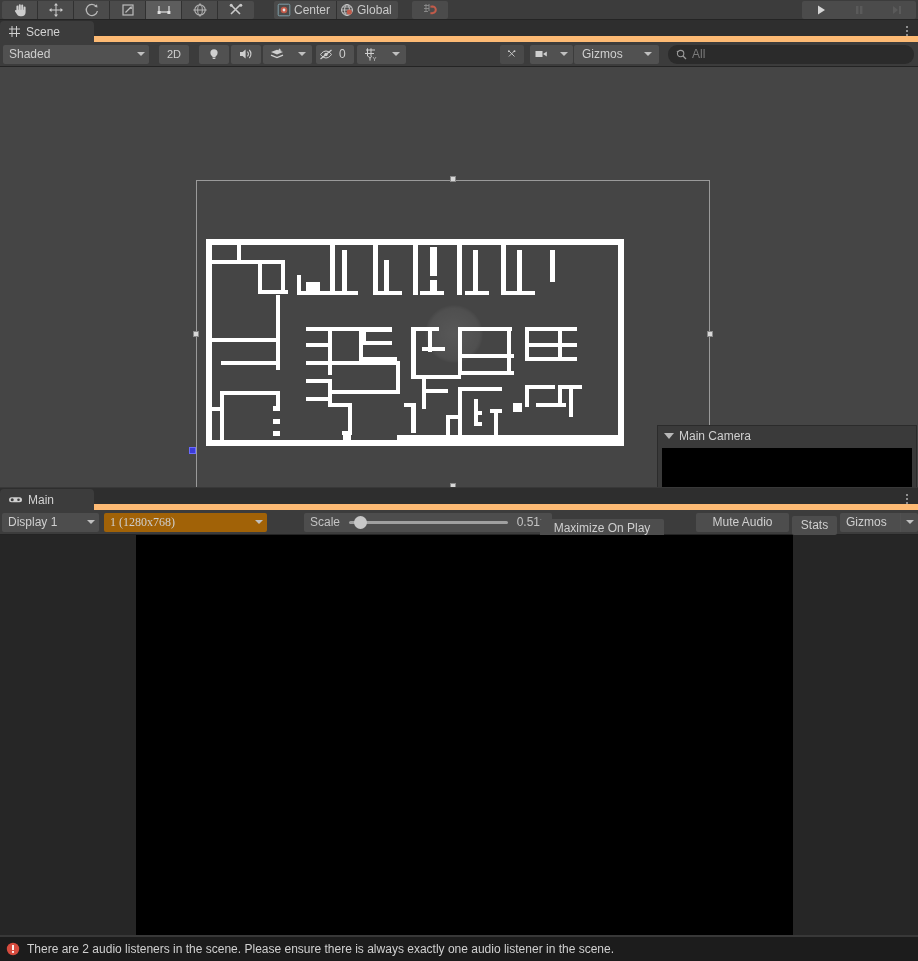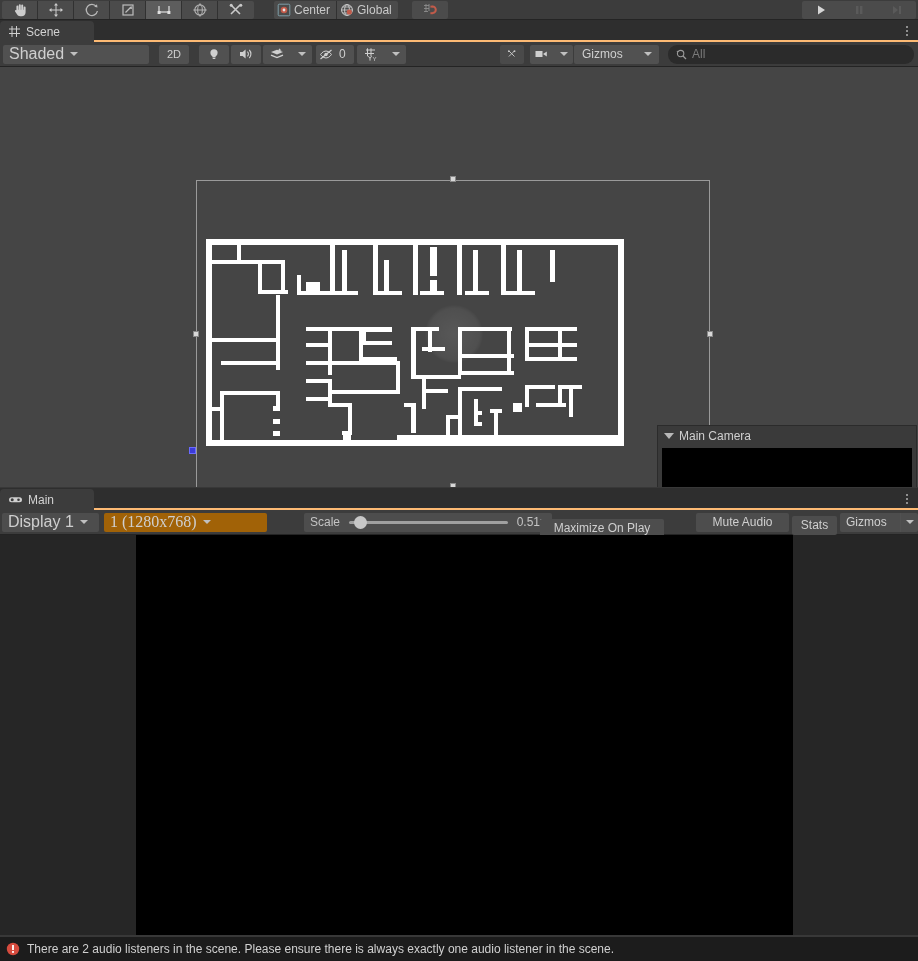--- a/index.html
+++ b/index.html
@@ -59,21 +59,21 @@
   .play-btn:first-child { border-radius: 2px 0 0 2px; }
   .play-btn:last-child  { border-radius: 0 2px 2px 0; }
 
   
   .scene-panel {
     position: absolute; left: 0; top: 20px; width: 918px; height: 468px;
     background: #383838;
   }
   .tabrow {
     position: relative; height: 22px; background: #2e2e2e;
-    border-bottom: 2px solid #fdba74;
+    border-bottom: 6px solid #fdba74;
   }
   .tab {
     position: absolute; left: 0; top: 1px;
     height: 21px; padding: 0 14px 0 8px;
     background: #3c3c3c;
     display: flex; align-items: center; gap: 5px;
     border-radius: 4px 4px 0 0;
     font-size: 12px; color: #d2d2d2; cursor: default;
   }
   .tab .tabicon { display: flex; align-items: center; }
@@ -85,22 +85,22 @@
   }
   .kebab i { width: 2px; height: 2px; background: #b0b0b0; border-radius: 50%; display: block; }
 
   .scene-toolbar {
     position: relative; height: 25px; background: #3c3c3c;
     border-bottom: 1px solid #242424;
     display: flex; align-items: center;
   }
   .dd {
     height: 19px; background: #515151; border-radius: 2px;
-    display: flex; align-items: center; justify-content: flex-start;
-    padding: 0 4px 0 6px; font-size: 16px; color: #cfcfcf; cursor: default;
+    display: flex; align-items: center; justify-content: space-between;
+    padding: 0 4px 0 6px; font-size: 12px; color: #cfcfcf; cursor: default;
   }
   .caret { width: 0; height: 0; border-left: 4px solid transparent; border-right: 4px solid transparent;
            border-top: 4px solid #c0c0c0; margin-left: 6px; }
   .sbtn {
     height: 19px; background: #515151; border-radius: 2px;
     display: flex; align-items: center; justify-content: center;
     padding: 0 7px; font-size: 11px; color: #cfcfcf; cursor: default;
   }
   .sbtn.flat { background: #4a4a4a; }
   .seg { display: flex; align-items: center; height: 19px; }

